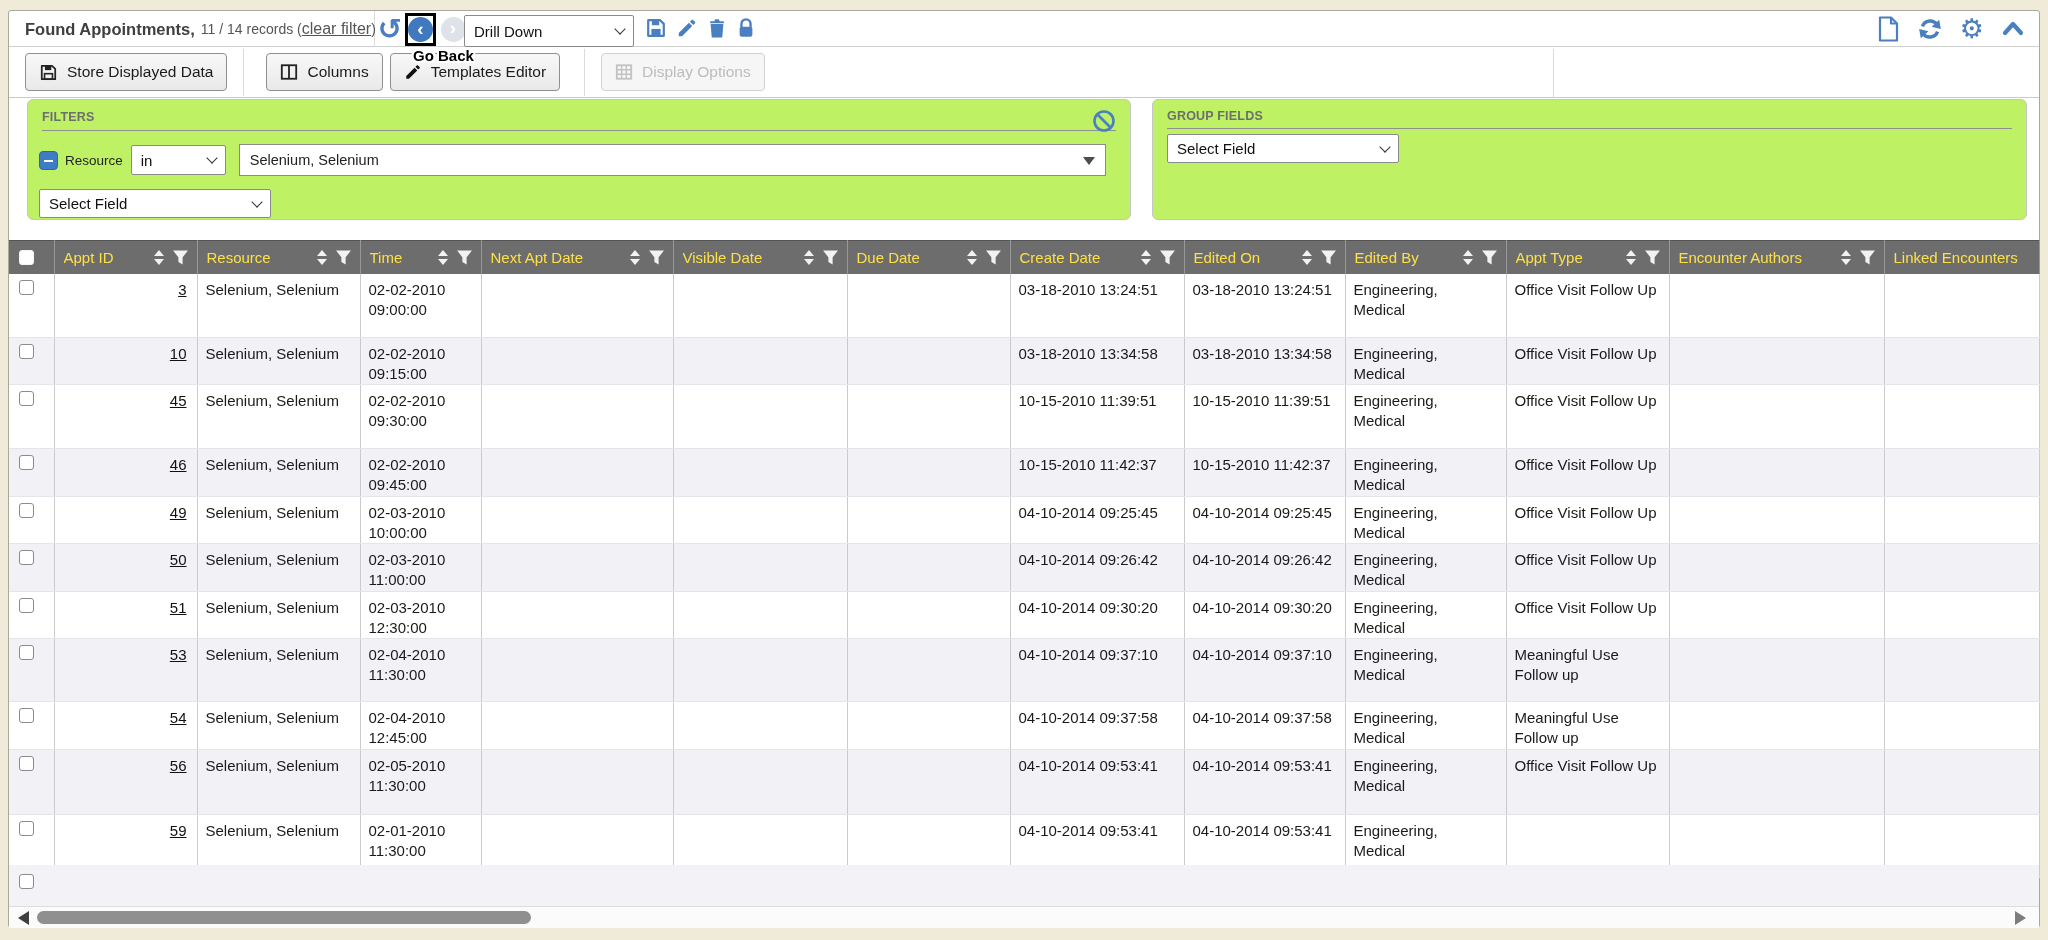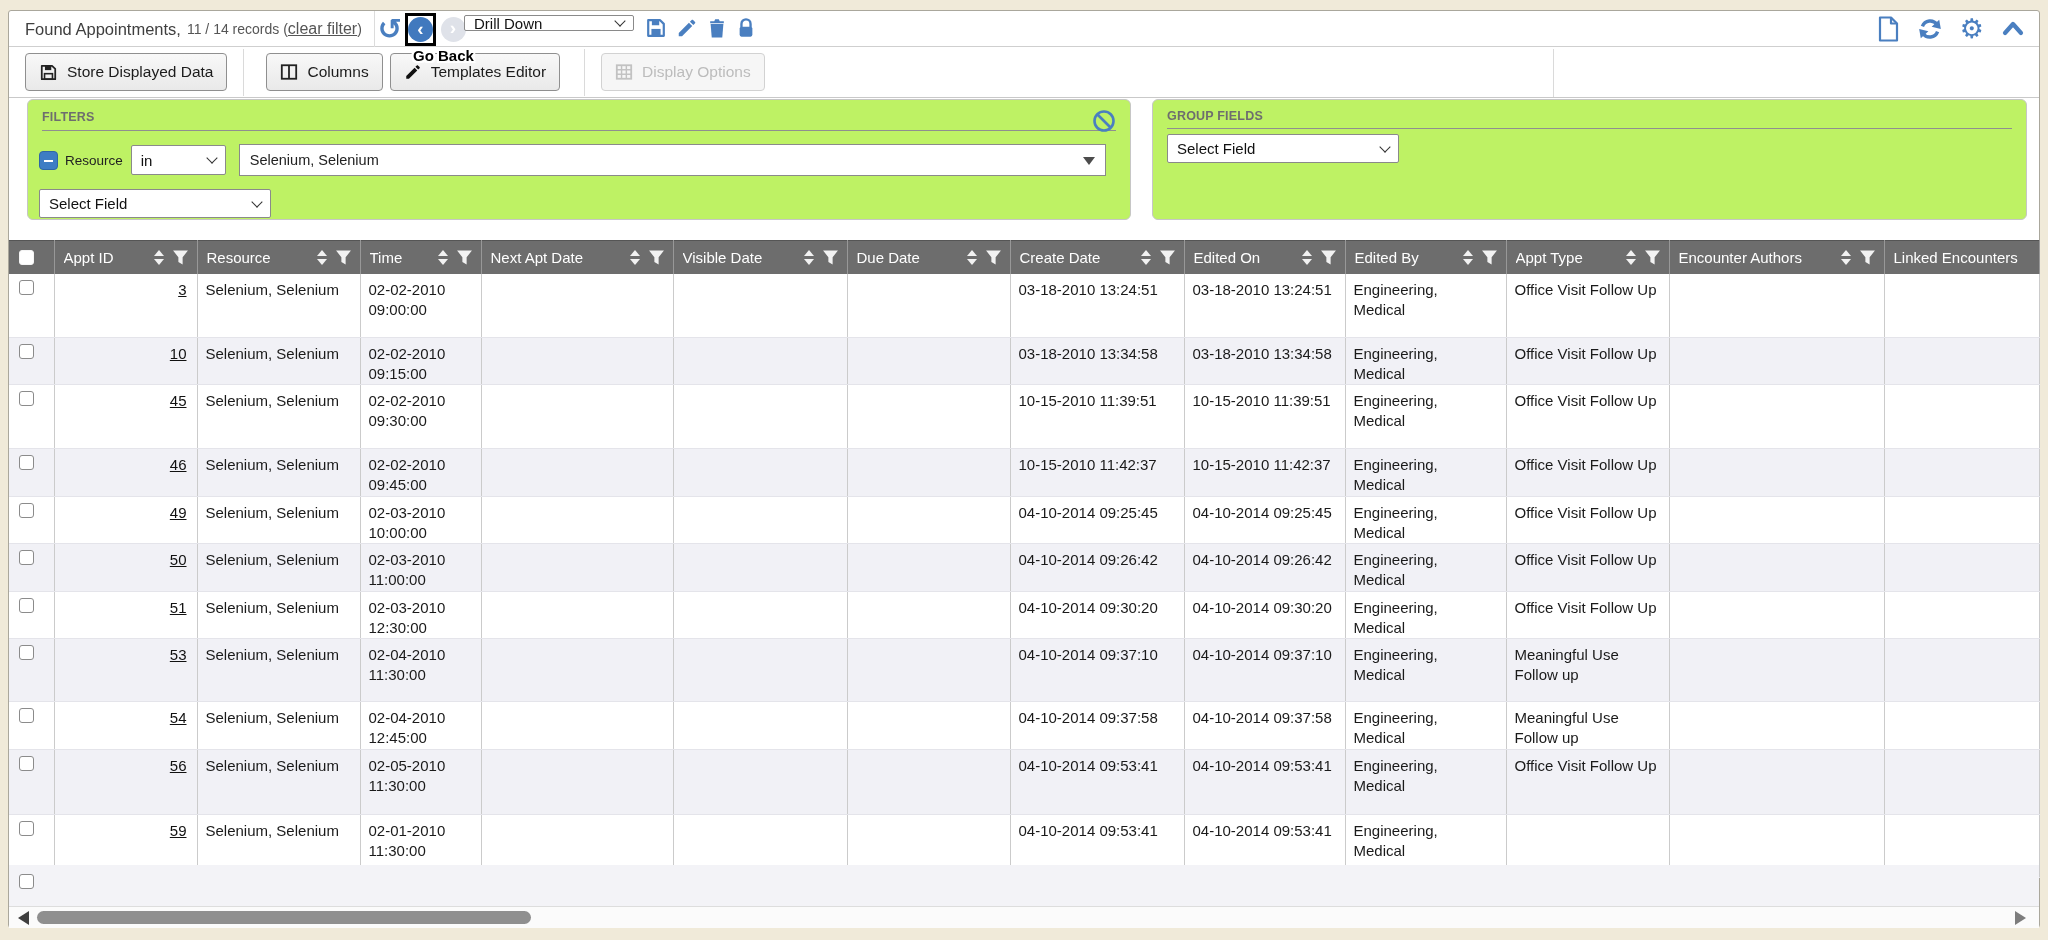--- a/index.html
+++ b/index.html
@@ -10,35 +10,35 @@
     color:#1a1a1a; position:relative; overflow:hidden;
   }
   .window {
     position:absolute; left:8px; top:10px; width:2032px; height:918px;
     background:#fff; border:1px solid #aaa79c; border-radius:3px;
   }
   
   .titlebar { position:absolute; left:0; top:0; width:100%; height:36px; border-bottom:1px solid #cfcfcf; }
   .title-area { position:absolute; left:0; top:0; width:366px; height:36px; border-right:1px solid #dcdcdc;
                 display:flex; align-items:center; padding-left:16px; white-space:nowrap; }
-  .title-bold { font-weight:normal; font-size:16.5px; color:#3f3f3f; }
+  .title-bold { font-weight:bold; font-size:16.5px; color:#3f3f3f; }
   .title-rest { font-size:14px; color:#555; margin-left:6px; }
   .clear-filter { font-size:16px; color:#555; text-decoration:underline; cursor:pointer; }
   .hist-btn { position:absolute; top:5px; width:26px; height:26px; border-radius:50%;
               display:flex; align-items:center; justify-content:center; }
   .undo-glyph { position:absolute; left:366px; top:0px; font-size:29px; font-weight:bold; color:#4a7fc0;
                 width:30px; height:36px; display:flex; align-items:center; justify-content:center; font-family:"DejaVu Sans",sans-serif; }
   .goback-rect { position:absolute; left:396px; top:2px; width:31px; height:33px; border:3px solid #000;
                  display:flex; align-items:center; justify-content:center; z-index:5; background:transparent; }
   .circle-btn { width:25px; height:25px; border-radius:50%; display:flex; align-items:center; justify-content:center;
                 color:#fff; font-size:19px; font-weight:bold; line-height:1; }
   .circle-blue { background:#4179be; }
   .circle-dim  { background:#dfe2e9; }
   .fwd-btn { position:absolute; left:431px; top:5px; }
-  .drill-select { position:absolute; left:455px; top:4px; width:170px; height:16px; }
+  .drill-select { position:absolute; left:455px; top:4px; width:170px; height:32px; }
   .fake-select { position:relative; background:#fff; border:1px solid #8a8a8a; border-radius:2px;
                  font-size:15px; color:#111; display:flex; align-items:center; padding:0 24px 0 9px; cursor:pointer; }
   .fake-select .chev { position:absolute; right:9px; top:50%; width:8px; height:8px; margin-top:-6px;
                  border-right:1.6px solid #333; border-bottom:1.6px solid #333; transform:rotate(45deg); }
   .tb-icons { position:absolute; left:636px; top:6px; display:flex; gap:9px; align-items:center; }
   .right-icons { position:absolute; right:14px; top:5px; display:flex; gap:17px; align-items:center; }
   .gear-glyph { font-size:27px; color:#4a7fc0; line-height:26px; font-family:"DejaVu Sans",sans-serif; }
   .tooltip {
     position:absolute; left:404px; top:36px; z-index:20; font-size:15px; font-weight:bold; color:#000;
     white-space:nowrap;
@@ -73,21 +73,21 @@
   .value-combo .dtri { position:absolute; right:10px; top:50%; margin-top:-3px; width:0; height:0;
                  border-left:6px solid transparent; border-right:6px solid transparent; border-top:8px solid #4c4c4c; }
   .field-select { position:absolute; left:11px; top:89px; width:232px; height:29px; }
   .group-select { position:absolute; left:14px; top:34px; width:232px; height:29px; }
   
   .grid-region { position:absolute; left:0; top:229px; width:2030px; }
   table { border-collapse:collapse; table-layout:fixed; width:2030px; }
   th { background:#6d6d6d; border-right:1px solid #989898; border-top:1px solid #555;
        height:33px; padding:0; font-weight:normal; }
   .hwrap { display:flex; align-items:center; height:33px; padding:0 8px 0 9px; }
-  .hlabel { color:#ffffff; font-size:15px; white-space:nowrap; overflow:hidden; }
+  .hlabel { color:#fde047; font-size:15px; white-space:nowrap; overflow:hidden; }
   .hdr-icons { margin-left:auto; display:flex; align-items:center; gap:8px; padding-left:6px; }
   .sorter { display:flex; flex-direction:column; gap:3px; cursor:pointer; }
   .tri-up { width:0; height:0; border-left:5px solid transparent; border-right:5px solid transparent; border-bottom:6px solid #f2f2f2; }
   .tri-down { width:0; height:0; border-left:5px solid transparent; border-right:5px solid transparent; border-top:6px solid #f2f2f2; }
   td { vertical-align:top; border-right:1px solid #cbcbcb; border-bottom:1px solid #e4e4ea;
        font-size:15px; line-height:1.35; padding:6px 12px 0 8px; overflow:hidden; }
   tr.alt td { background:#f1f1f6; }
   td.c-check { padding:6px 0 0 10px; }
   td.c-id { text-align:right; padding-right:10px; }
   .id-link { color:#111; text-decoration:underline; cursor:pointer; }

